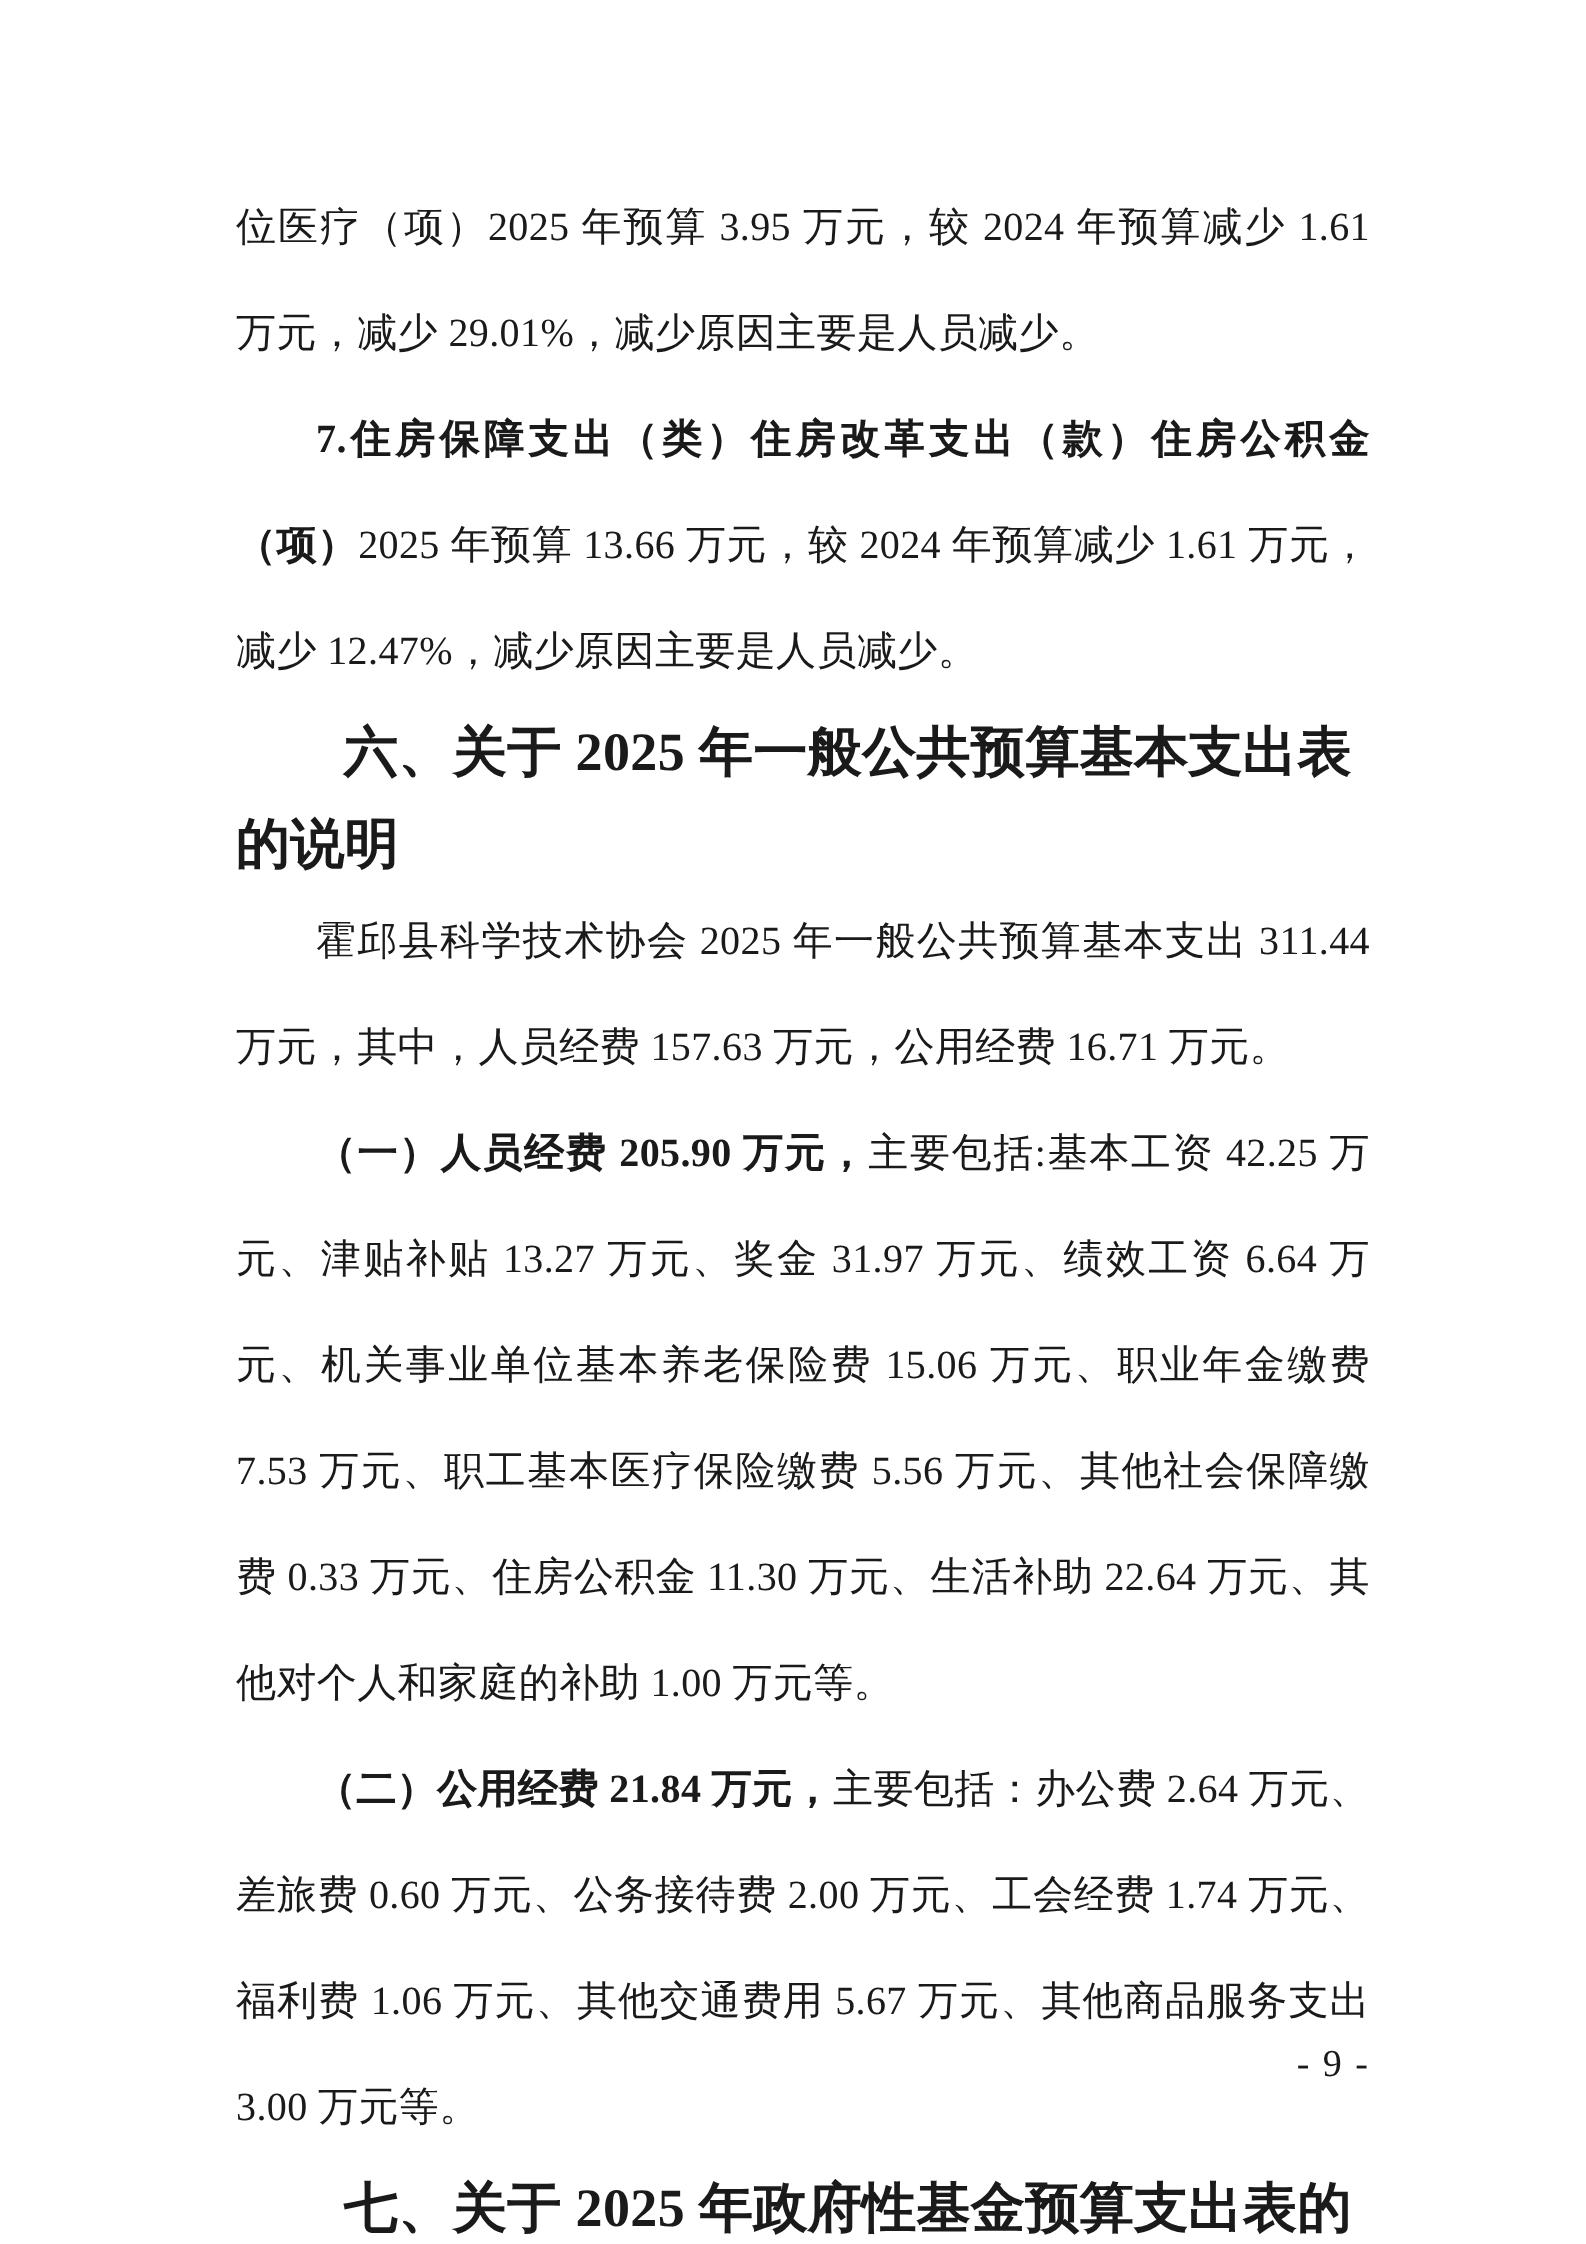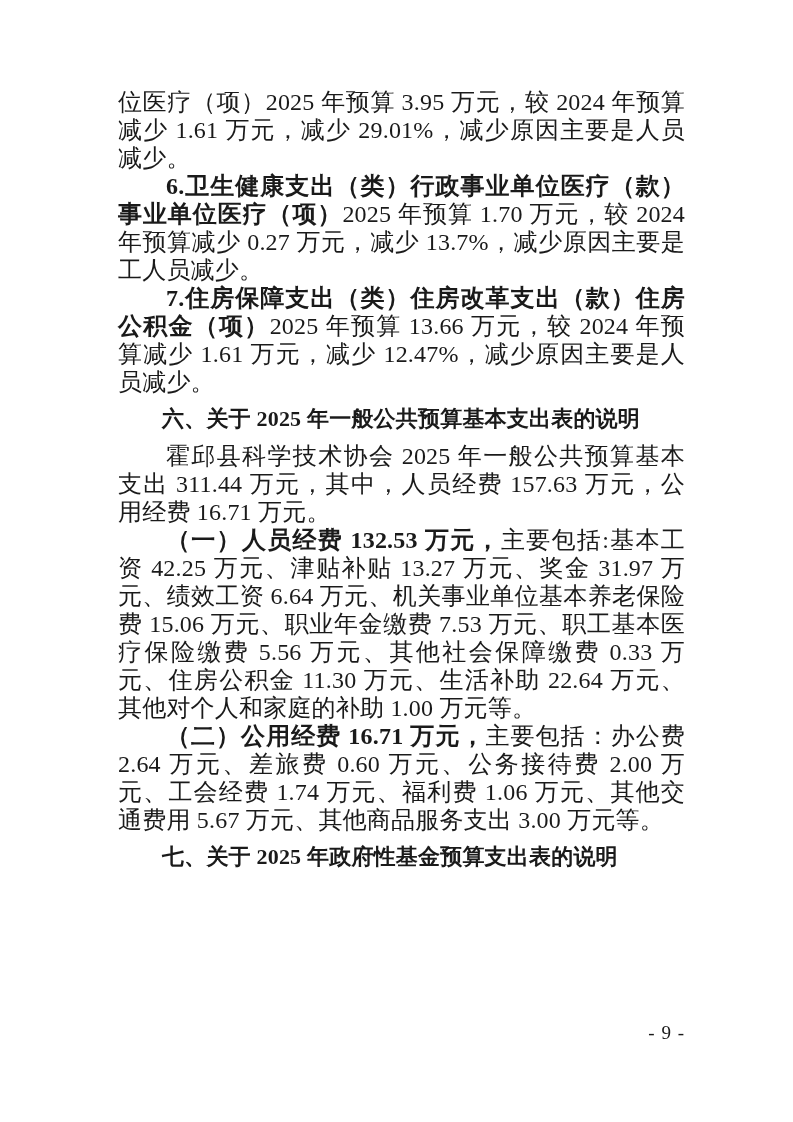--- a/index.html
+++ b/index.html
@@ -15,35 +15,35 @@
     overflow: hidden;
   }
   .page {
     position: relative;
     width: 793px;
     height: 1122px;
     box-sizing: border-box;
     padding: 88px 108px 40px 118px;
   }
   .para {
-    font-size: 24px;
-    line-height: 28px;
+    font-size: 20px;
+    line-height: 53px;
     text-align: justify;
     text-justify: inter-ideograph;
     margin: 0;
     letter-spacing: 0.2px;
   }
   .indent {
     text-indent: 2em;
   }
   .bold {
     font-weight: bold;
   }
   .heading {
-    font-size: 22px;
+    font-size: 27px;
     line-height: 46px;
     font-weight: bold;
     margin: 0;
     text-indent: 2em;
     letter-spacing: 0.2px;
   }
   .page-number {
     position: absolute;
     left: 0;
     right: 108px;
@@ -55,29 +55,28 @@
     letter-spacing: 1px;
   }
 </style>
 </head>
 <body>
 
 <div class="page">
 
   <p class="para">位医疗（项）2025 年预算 3.95 万元，较 2024 年预算减少 1.61 万元，减少 29.01%，减少原因主要是人员减少。</p>
 
-  <p class="para indent"><span class="bold">6.卫生健康支出（类）行政事业单位医疗（款）事业单位医疗（项）</span><span>2025 年预算 1.70 万元，较 2024 年预算减少 0.27 万元，减少 13.7%，减少原因主要是工人员减少。</span></p>
 
   <p class="para indent"><span class="bold">7.住房保障支出（类）住房改革支出（款）住房公积金（项）</span><span>2025 年预算 13.66 万元，较 2024 年预算减少 1.61 万元，减少 12.47%，减少原因主要是人员减少。</span></p>
 
   <p class="heading">六、关于 2025 年一般公共预算基本支出表的说明</p>
 
   <p class="para indent">霍邱县科学技术协会 2025 年一般公共预算基本支出 311.44 万元，其中，人员经费 157.63 万元，公用经费 16.71 万元。</p>
 
-  <p class="para indent"><span class="bold">（一）人员经费 132.53 万元，</span><span>主要包括:基本工资 42.25 万元、津贴补贴 13.27 万元、奖金 31.97 万元、绩效工资 6.64 万元、机关事业单位基本养老保险费 15.06 万元、职业年金缴费 7.53 万元、职工基本医疗保险缴费 5.56 万元、其他社会保障缴费 0.33 万元、住房公积金 11.30 万元、生活补助 22.64 万元、其他对个人和家庭的补助 1.00 万元等。</span></p>
+  <p class="para indent"><span class="bold">（一）人员经费 205.90 万元，</span><span>主要包括:基本工资 42.25 万元、津贴补贴 13.27 万元、奖金 31.97 万元、绩效工资 6.64 万元、机关事业单位基本养老保险费 15.06 万元、职业年金缴费 7.53 万元、职工基本医疗保险缴费 5.56 万元、其他社会保障缴费 0.33 万元、住房公积金 11.30 万元、生活补助 22.64 万元、其他对个人和家庭的补助 1.00 万元等。</span></p>
 
-  <p class="para indent"><span class="bold">（二）公用经费 16.71 万元，</span><span>主要包括：办公费 2.64 万元、差旅费 0.60 万元、公务接待费 2.00 万元、工会经费 1.74 万元、福利费 1.06 万元、其他交通费用 5.67 万元、其他商品服务支出 3.00 万元等。</span></p>
+  <p class="para indent"><span class="bold">（二）公用经费 21.84 万元，</span><span>主要包括：办公费 2.64 万元、差旅费 0.60 万元、公务接待费 2.00 万元、工会经费 1.74 万元、福利费 1.06 万元、其他交通费用 5.67 万元、其他商品服务支出 3.00 万元等。</span></p>
 
   <p class="heading">七、关于 2025 年政府性基金预算支出表的说明</p>
 
   <div class="page-number">- 9 -</div>
 
 </div>
 
 </body></html>

